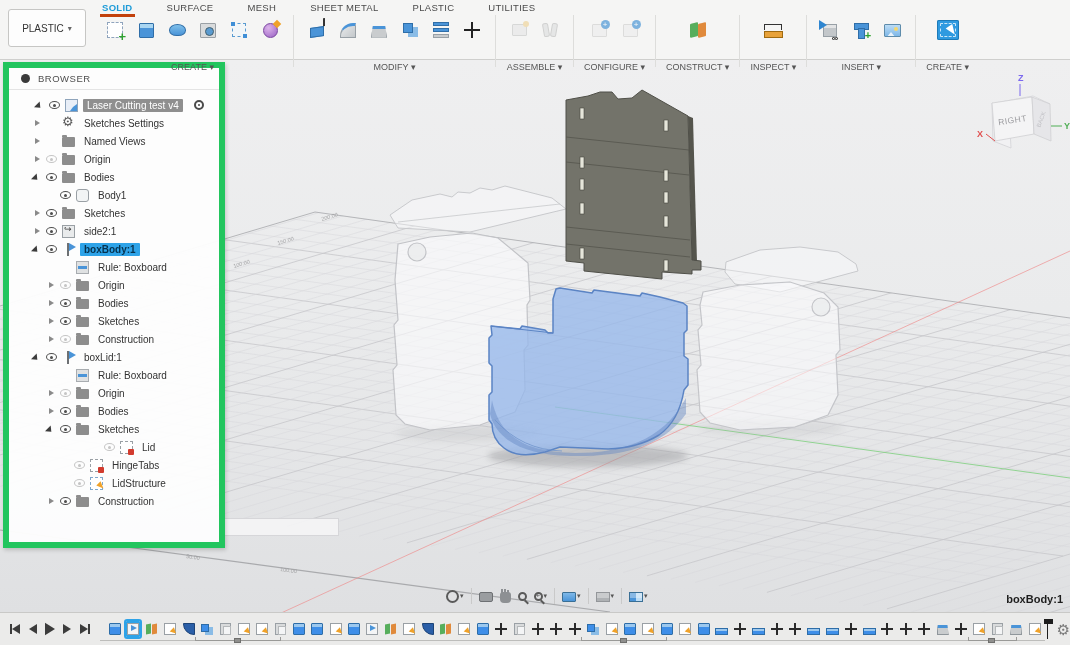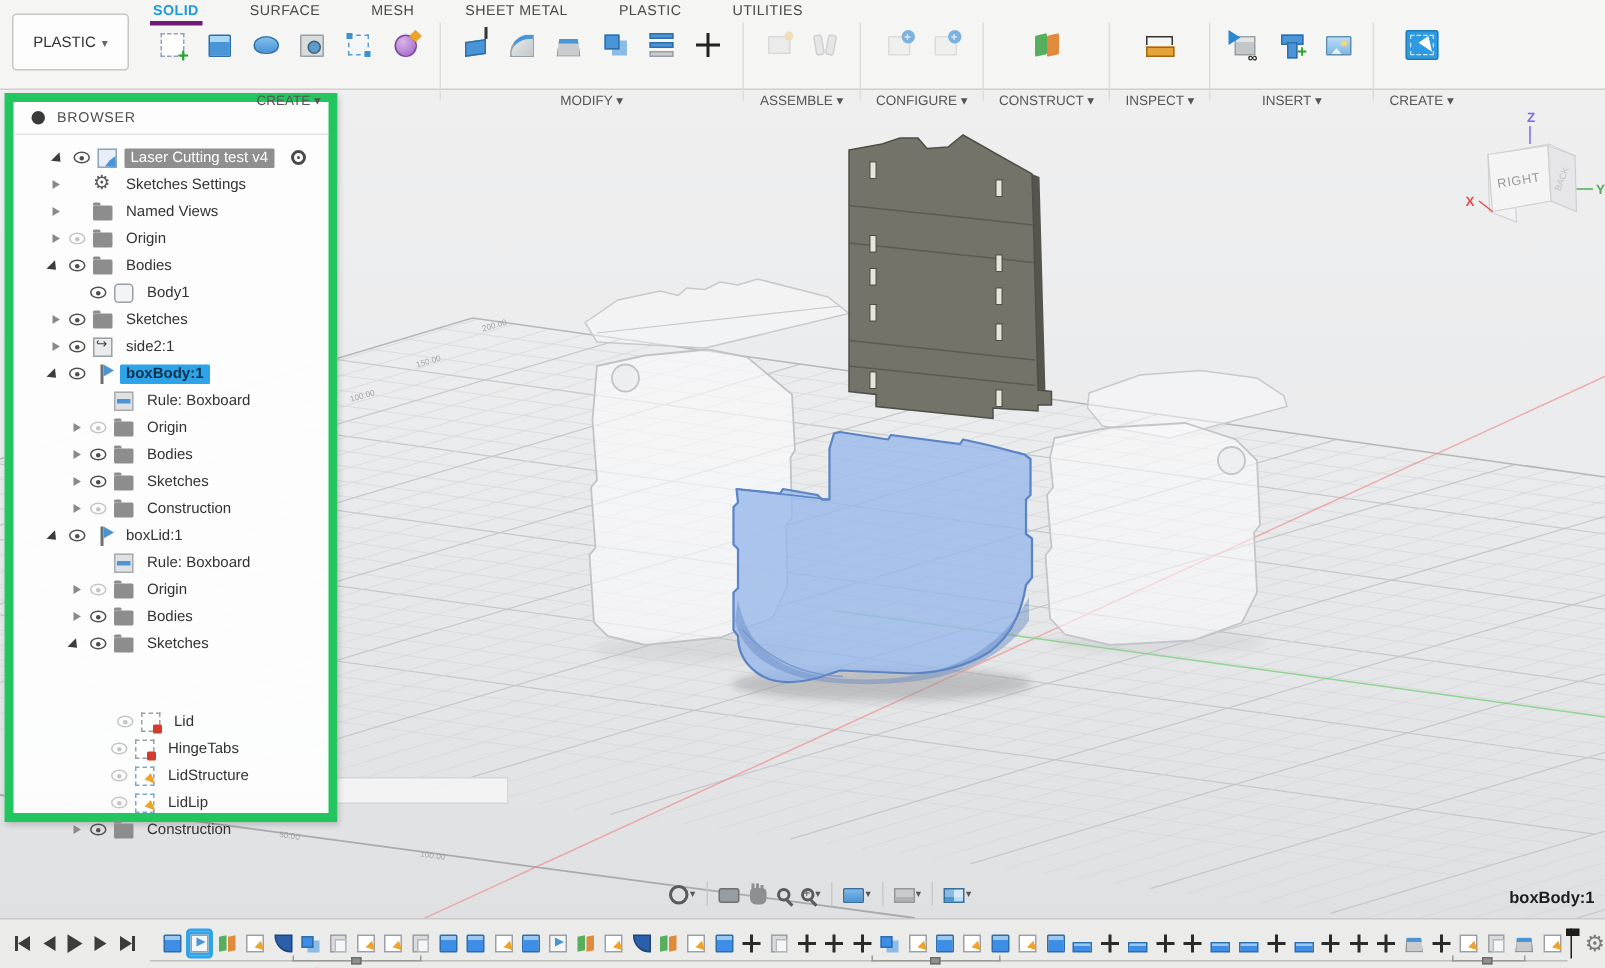--- a/index.html
+++ b/index.html
@@ -8,21 +8,21 @@
 
   
   .topbar { position:absolute; left:0; top:0; width:1070px; height:60px;
     background:#f5f5f4; border-bottom:1px solid #cfcfcd; z-index:30; }
   .design-btn { position:absolute; left:8px; top:9px; width:78px; height:38px;
     background:#fdfdfd; border:1px solid #c6c6c4; border-radius:3px;
     font-size:10px; color:#333; display:flex; align-items:center; justify-content:center; gap:4px; cursor:pointer;}
   .design-btn .caret { font-size:8px; color:#666; }
   .tabs { position:absolute; left:100px; top:0; height:15px; display:flex; gap:30px; align-items:flex-start; }
   .tab { font-size:9.5px; color:#4a4a4a; padding:2px 2px 1px; letter-spacing:.3px; cursor:pointer; }
-  .tab.active { color:#1d9bd8; font-weight:bold; border-bottom:3px solid #701a75; }
+  .tab.active { color:#1d9bd8; font-weight:bold; border-bottom:3px solid #c2410c; }
   .tools { position:absolute; left:96px; top:15px; height:44px; display:flex; align-items:flex-start; }
   .tgroup { display:flex; flex-direction:column; align-items:center; padding:0 6px; }
   .tgroup .icons { display:flex; gap:5px; height:30px; align-items:center; }
   .tgroup .glabel { font-size:9px; color:#555; margin-top:17px; white-space:nowrap; }
   .tsep { width:1px; background:#dddddb; height:52px; margin:0 4px; }
   .tbi { width:26px; height:26px; display:flex; align-items:center; justify-content:center; position:relative; cursor:pointer; }
   .dis { opacity:.6; }
 
   
   .s-sketch { width:16px; height:16px; border:1px dashed #8fa4bd; background:#fff; position:relative;}
@@ -633,43 +633,37 @@
         <span class="eye " data-interactable="true"></span>
         <span class="bic bic-folder" data-interactable="false"></span>
         <span class="lbl" data-interactable="true">Bodies</span>
       </div>
       <div class="brow" data-interactable="true" style="padding-left: 38px;">
         <span class="arr exp" data-interactable="true"></span>
         <span class="eye " data-interactable="true"></span>
         <span class="bic bic-folder" data-interactable="false"></span>
         <span class="lbl" data-interactable="true">Sketches</span>
       </div>
-      <div class="brow" data-interactable="true" style="padding-left: 56px; margin-top: 34px;">
+      <div class="brow" data-interactable="true" style="padding-left: 82px;">
         <span class="arr none" data-interactable="false"></span>
         <span class="eye dim" data-interactable="true"></span>
         <span class="bic bic-sklock" data-interactable="false"></span>
         <span class="lbl" data-interactable="true">Lid</span>
       </div>
       <div class="brow" data-interactable="true" style="padding-left: 52px;">
         <span class="arr none" data-interactable="false"></span>
         <span class="eye dim" data-interactable="true"></span>
         <span class="bic bic-sklock" data-interactable="false"></span>
         <span class="lbl" data-interactable="true">HingeTabs</span>
       </div>
       <div class="brow" data-interactable="true" style="padding-left: 52px;">
         <span class="arr none" data-interactable="false"></span>
         <span class="eye dim" data-interactable="true"></span>
         <span class="bic bic-skedit" data-interactable="false"></span>
         <span class="lbl" data-interactable="true">LidStructure</span>
-      </div>
-      <div class="brow" data-interactable="true" style="padding-left: 52px;">
-        <span class="arr none" data-interactable="false"></span>
-        <span class="eye dim" data-interactable="true"></span>
-        <span class="bic bic-skedit" data-interactable="false"></span>
-        <span class="lbl" data-interactable="true">LidLip</span>
       </div>
       <div class="brow" data-interactable="true" style="padding-left: 38px;">
         <span class="arr col" data-interactable="true"></span>
         <span class="eye " data-interactable="true"></span>
         <span class="bic bic-folder" data-interactable="false"></span>
         <span class="lbl" data-interactable="true">Construction</span>
       </div>
     </div>
 </div>
 <div class="browser-resize" data-interactable="true"></div>

